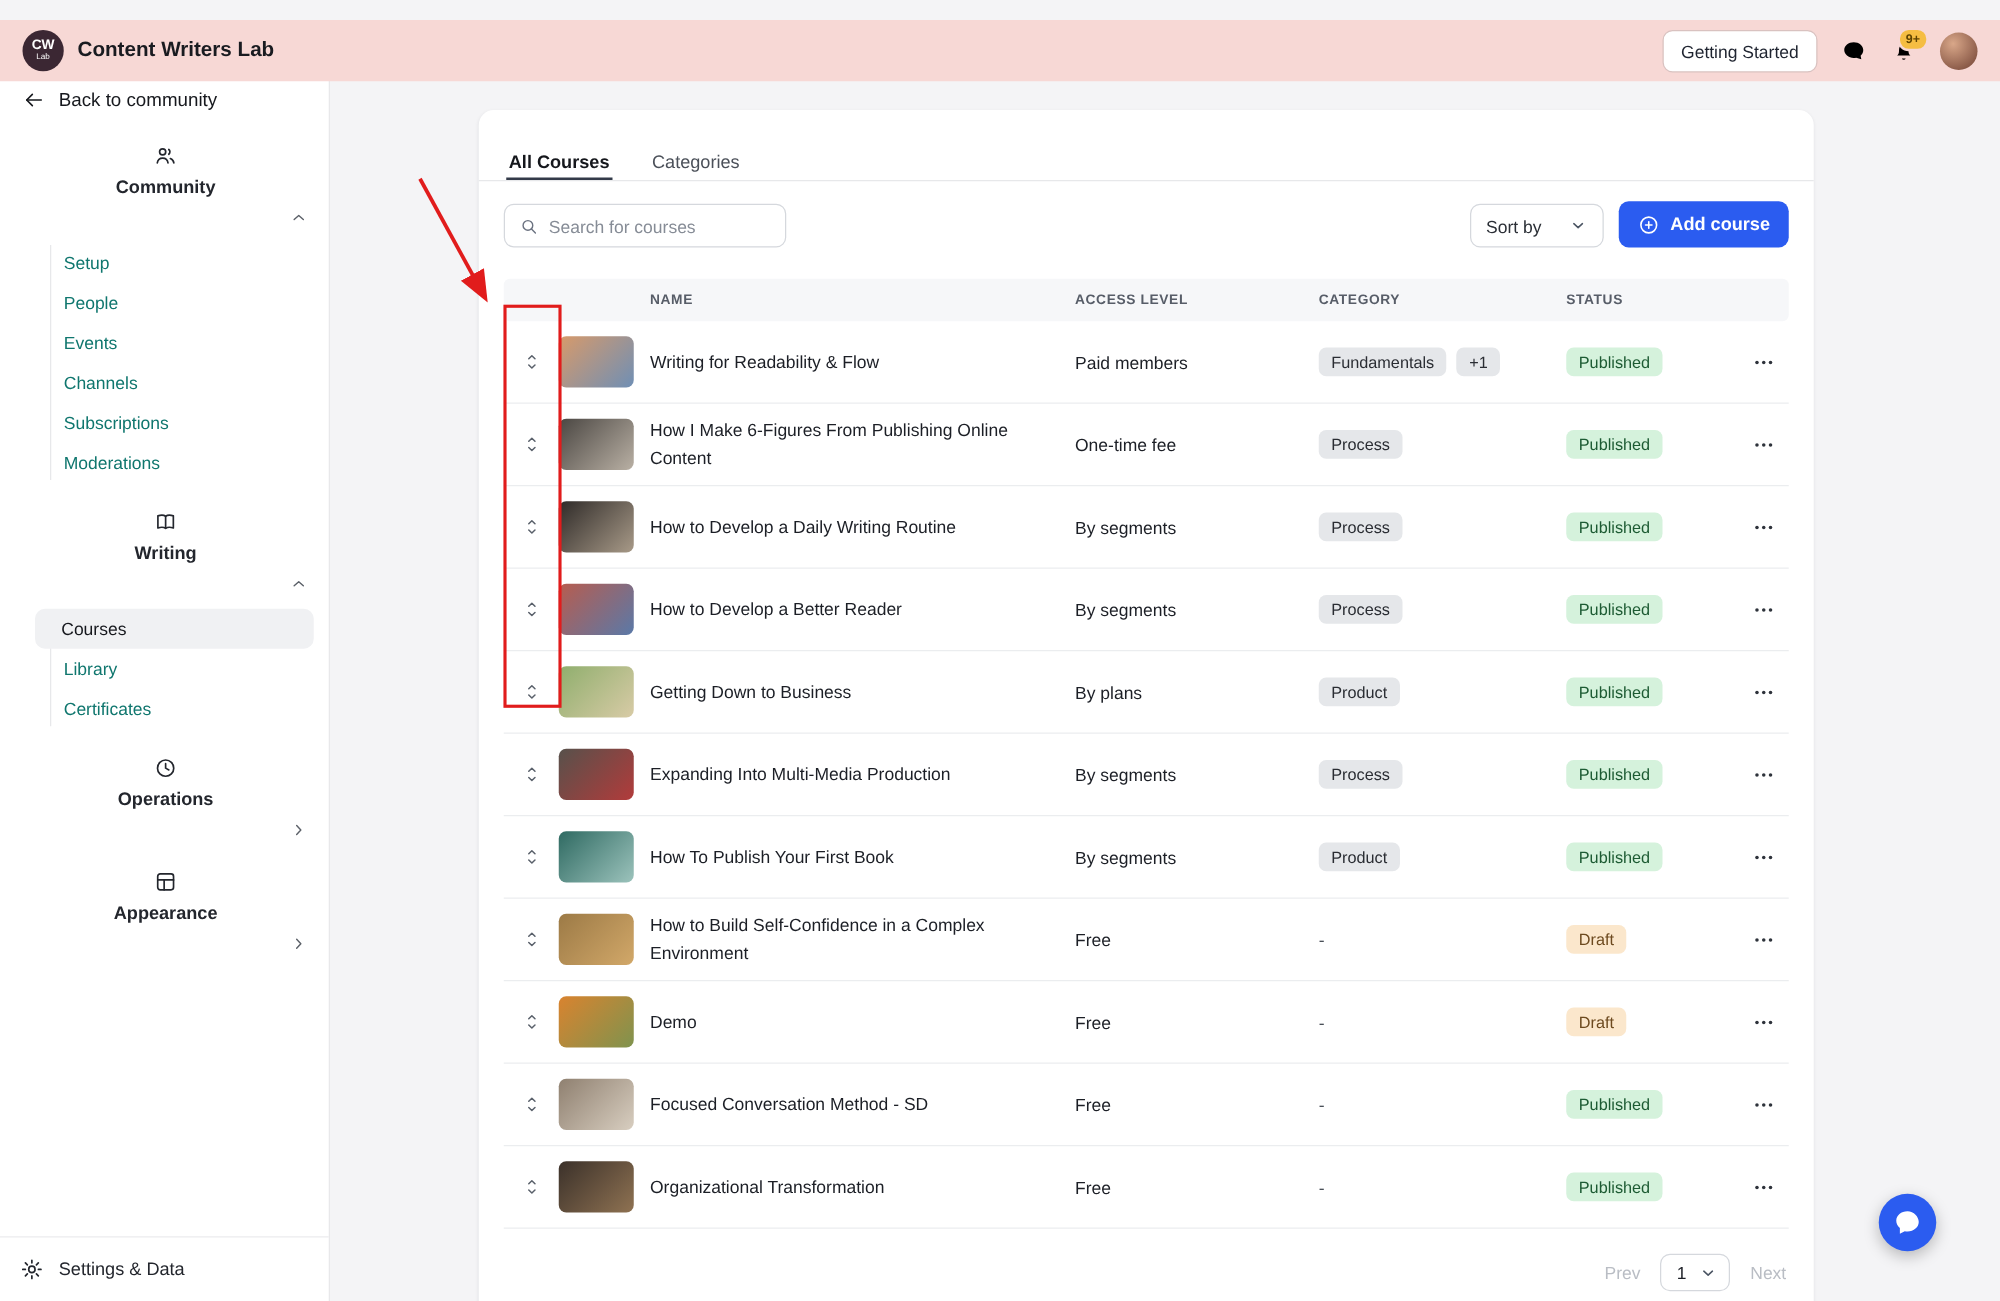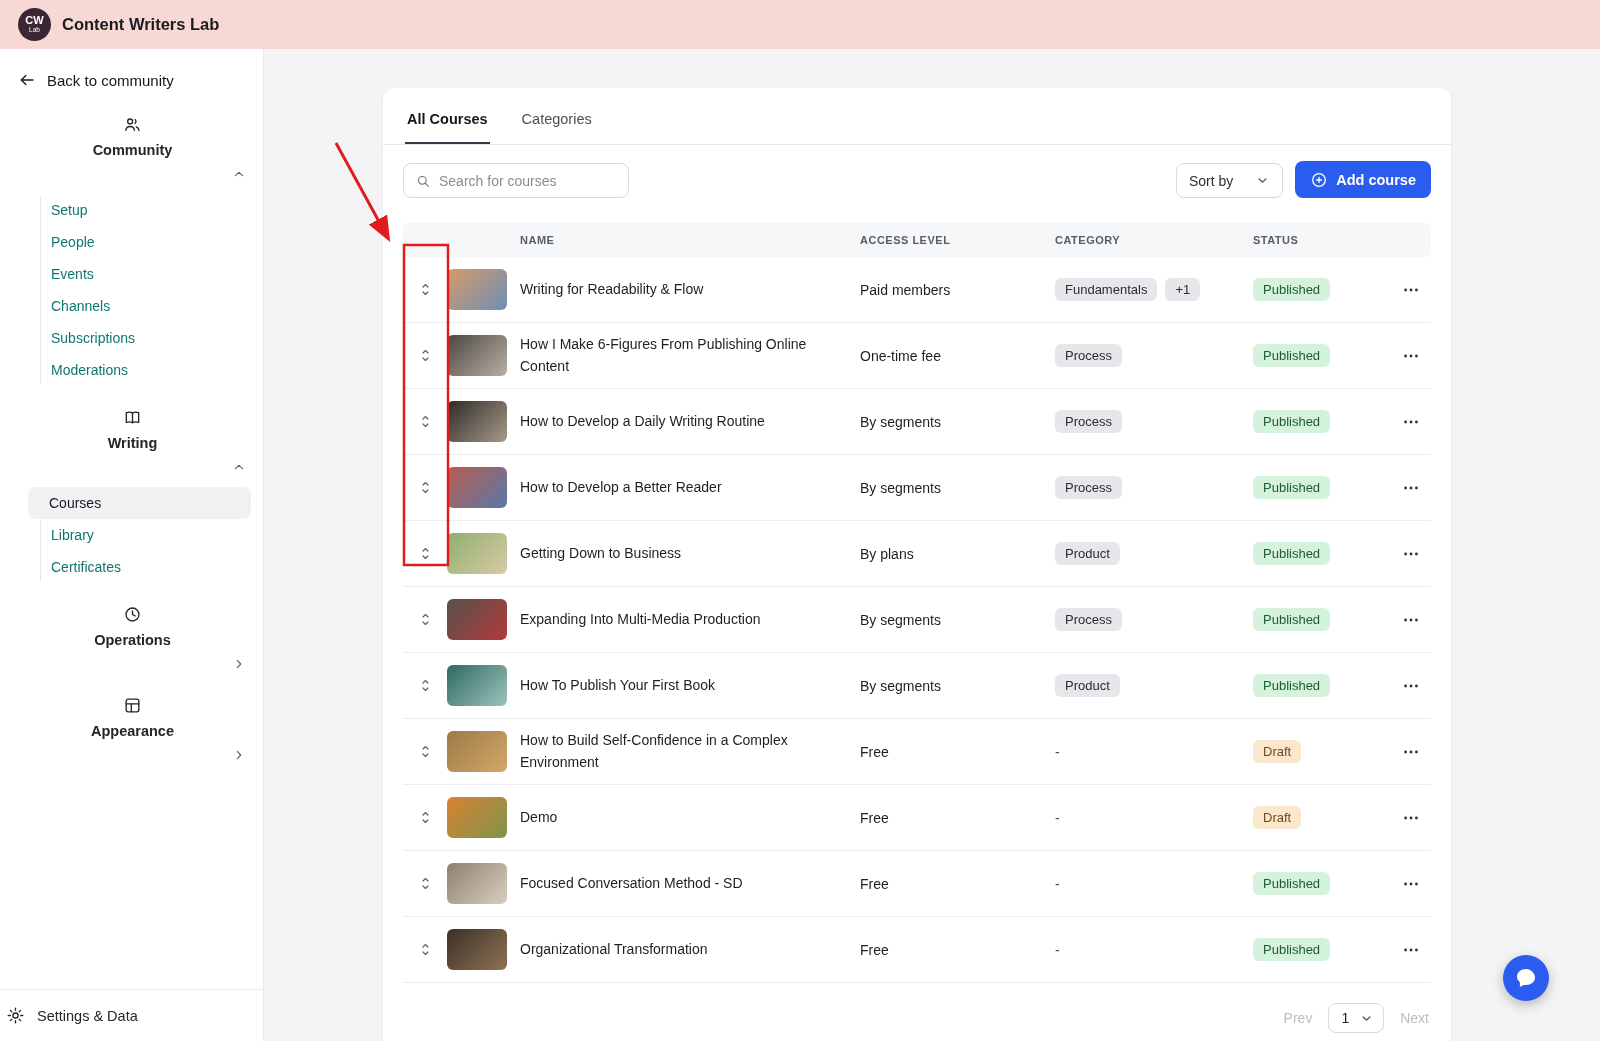--- a/index.html
+++ b/index.html
@@ -16,21 +16,21 @@
   .icn { display:inline-flex; }
   .icn svg, .mini-chev, .dots svg, .drag svg {
     fill:none; stroke:currentColor; stroke-width:1.7;
     stroke-linecap:round; stroke-linejoin:round;
   }
   .icn svg { width:19px; height:19px; }
   .f { fill:currentColor; stroke:none; }
 
   
   .topbar {
-    position:absolute; top:0; left:0; right:0; height:49px;
+    position:absolute; top:16px; left:0; right:0; height:49px;
     background:var(--topbar-bg,#f7d8d5);
     display:flex; align-items:center; padding:0 18px; z-index:10;
   }
   .logo-circle {
     width:33px; height:33px; border-radius:50%;
     background:#3b2733; color:#fff;
     display:flex; flex-direction:column; align-items:center; justify-content:center;
     line-height:1;
   }
   .logo-circle .l1 { font-size:11px; font-weight:700; }
@@ -82,36 +82,36 @@
     width:1px; background:#e7e8ea;
   }
   .nav-item {
     position:relative; margin:0 12px 0 28px;
     padding:8px 10px 8px 23px; border-radius:8px;
     color:#0f766e; font-size:14px; cursor:pointer; background:transparent;
   }
   .nav-item.active { background:#f0f1f3; color:#16181d; font-weight:500;padding-left:21px; }
   .sidebar-bottom {
     margin-top:auto; border-top:1px solid #ececee;
-    padding:16px 6px; display:flex; align-items:center; gap:12px;
+    padding:16px 16px; display:flex; align-items:center; gap:12px;
     font-size:14.5px; color:#23262d; cursor:pointer;
   }
 
   
   .main { position:absolute; top:49px; left:264px; right:0; bottom:0; overflow:hidden; }
   .card {
     position:absolute; left:119px; top:39px; width:1068px; height:980px;
     background:#fff; border-radius:12px;
     box-shadow:0 1px 3px rgba(16,24,40,.07);
   }
   .tabs-row {
     height:57px; border-bottom:1px solid #e7e8ea;
     display:flex; align-items:flex-end; gap:30px; padding:0 22px;
   }
-  .tab { padding:0 2px 15px; font-size:14.5px; color:#4b5059; cursor:pointer; border-bottom:2.5px solid transparent;text-align:center; }
+  .tab { padding:0 2px 4px; font-size:14.5px; color:#4b5059; cursor:pointer; border-bottom:2.5px solid transparent;text-align:center; }
   .tab.active { color:#15171c; font-weight:700; border-bottom-color:#333a49; }
 
   .toolbar { display:flex; align-items:flex-end; padding:16px 20px 14px; }
   .search-box {
     display:flex; align-items:center; gap:8px;
     width:226px; height:35px; padding:0 11px;
     border:1px solid #d5d8dd; border-radius:8px; background:#fff; color:#6b7280;
   }
   .search-box input {
     border:none; outline:none; flex:1; font-size:14px; font-family:inherit;
@@ -189,20 +189,36 @@
 </style>
 </head>
 <body>
 
 <header class="topbar">
   <div class="logo-circle">
     <span class="l1">CW</span>
     <span class="l2">Lab</span>
   </div>
   <div class="app-title">Content Writers Lab</div>
+  <div class="topbar-right">
+    <button class="btn-getting-started">Getting Started</button>
+    <span class="top-icon">
+      <svg viewBox="0 0 24 24">
+          <path d="M12 4.2c-4.6 0-8.3 3-8.3 6.8 0 3.7 3.7 6.8 8.3 6.8.7 0 1.5-.1 2.1-.2L18.6 19l-.6-3.1c1.4-1.2 2.3-2.9 2.3-4.9 0-3.8-3.7-6.8-8.3-6.8z"></path>
+        </svg>
+    </span>
+    <span class="top-icon bell-wrap">
+      <svg viewBox="0 0 24 24">
+          <path d="M17.8 15.8H6.2c1.1-1.1 1.7-2 1.7-5 0-2.7 1.5-4.7 4.1-4.7s4.1 2 4.1 4.7c0 3 .6 3.9 1.7 5z"></path>
+          <path d="M10.3 18.3a1.9 1.9 0 0 0 3.4 0"></path>
+        </svg>
+      <span class="notif-badge">9+</span>
+    </span>
+    <span class="avatar"></span>
+  </div>
 </header>
 
 <aside class="sidebar">
   <div class="back-link">
     <span class="icn">
       <svg viewBox="0 0 24 24">
           <line x1="20" y1="12" x2="4.5" y2="12"></line>
           <polyline points="10.5 6 4.5 12 10.5 18"></polyline>
         </svg>
     </span>

